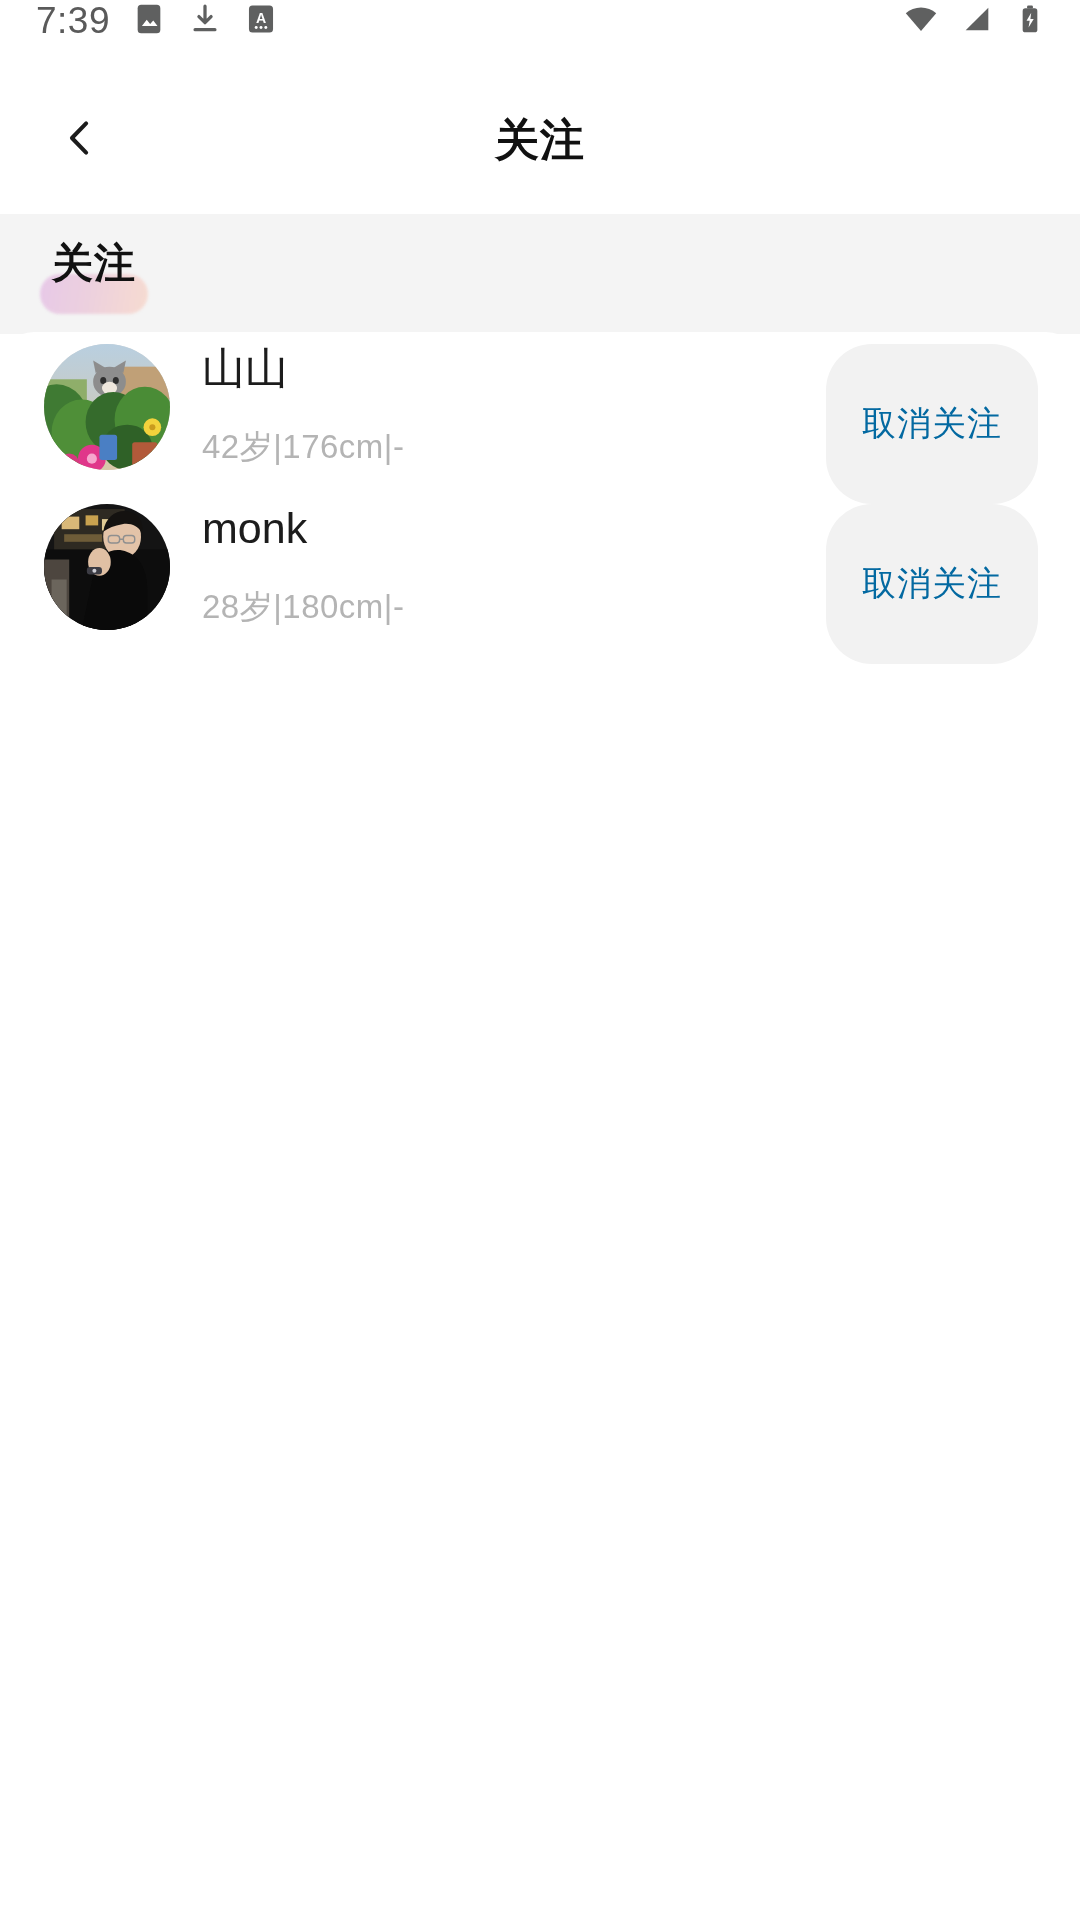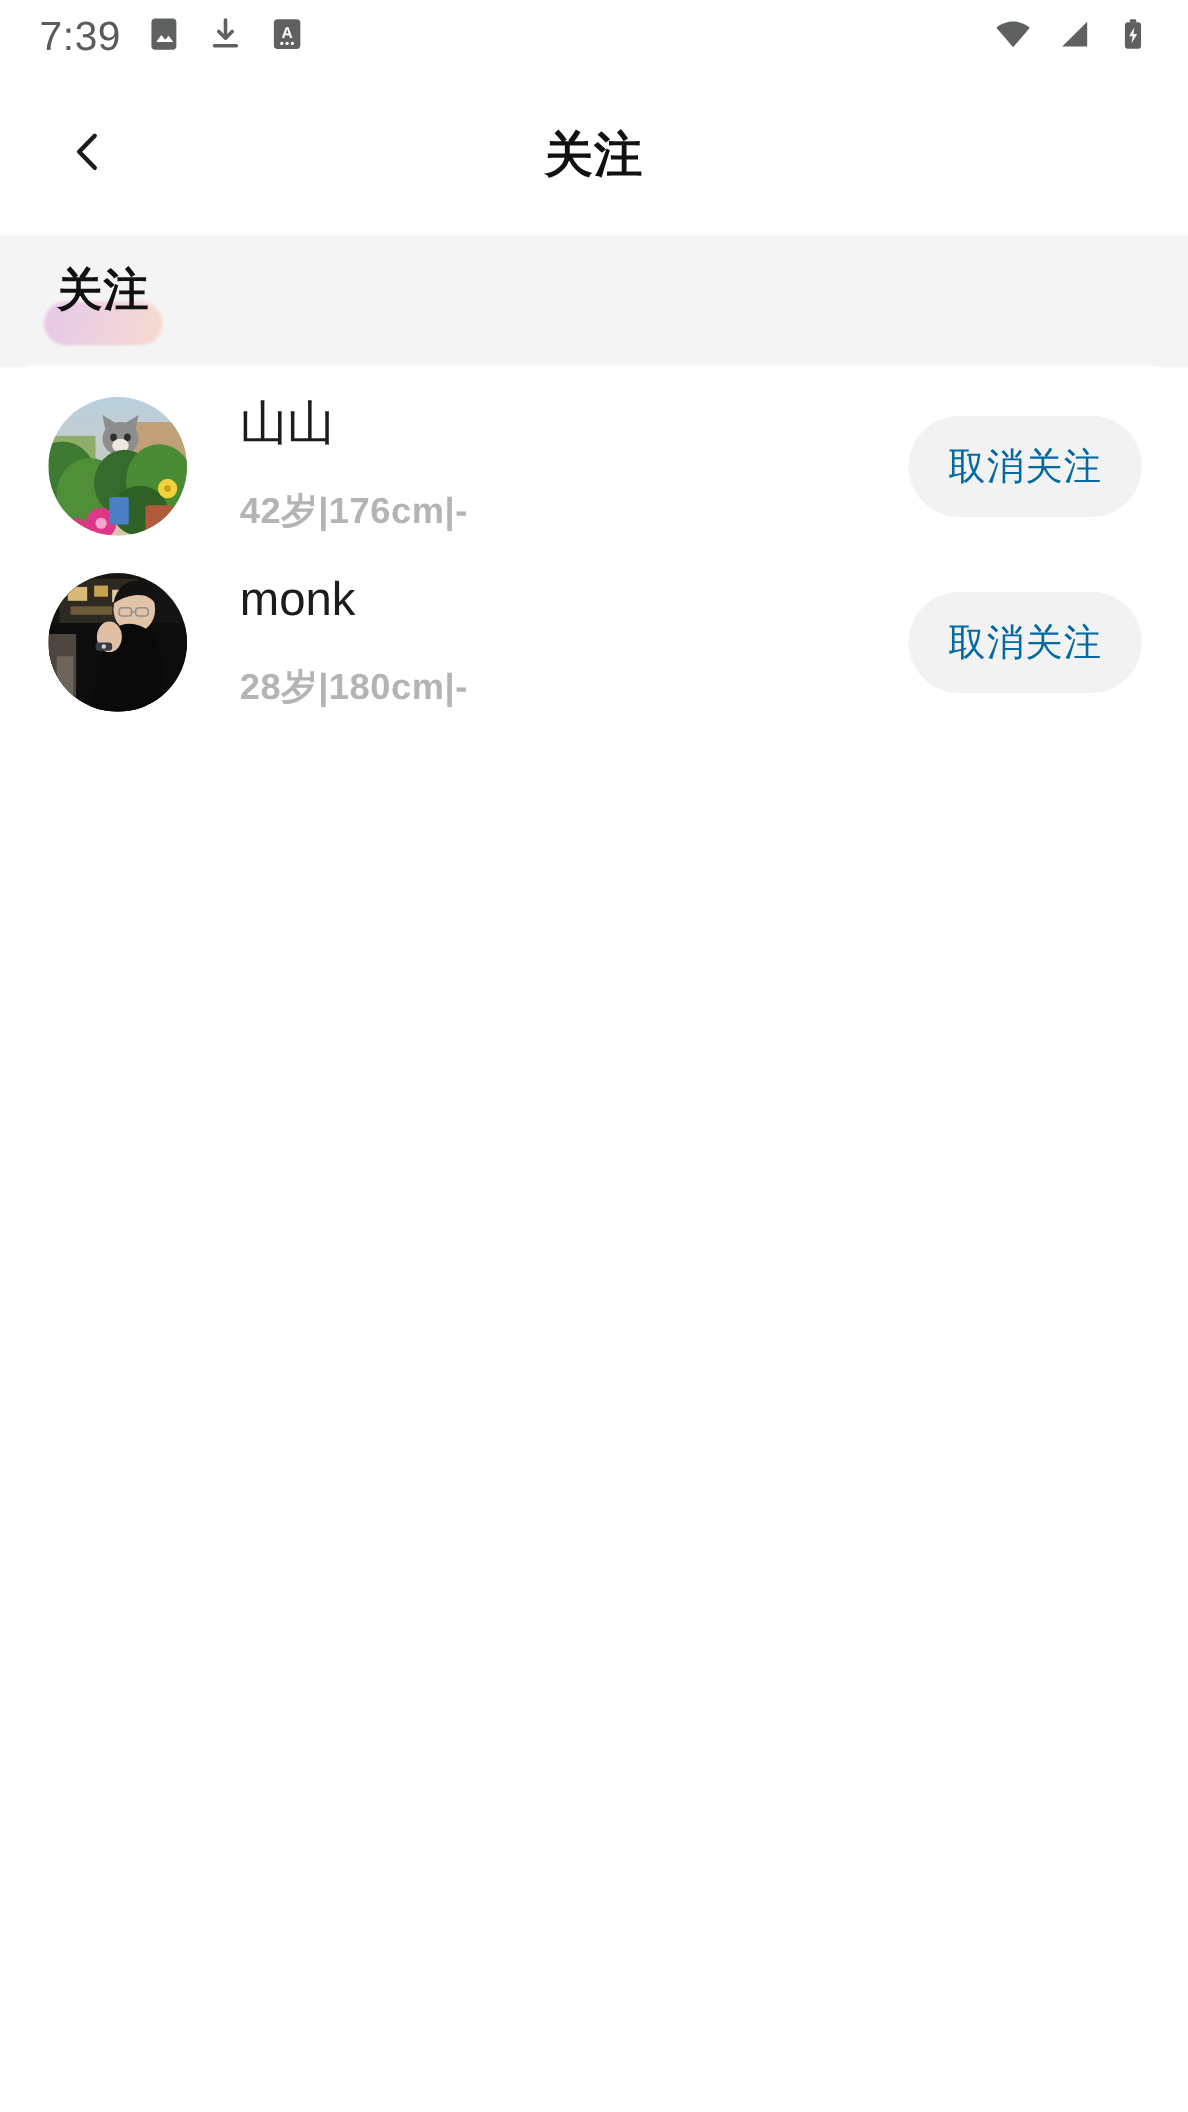--- a/index.html
+++ b/index.html
@@ -18,21 +18,21 @@
     height: 1920px;
     background: #ffffff;
     border-radius: 56px;
     overflow: hidden;
   }
 
   
   .statusbar {
     height: 66px;
     display: flex;
-    align-items: center;
+    align-items: flex-start;
     padding: 0 34px 0 36px;
     background: #ffffff;
   }
   .status-left { display: flex; align-items: center; gap: 22px; }
   .clock {
     font-size: 37px;
     color: #5a5a5a;
     letter-spacing: 0.5px;
     font-family: "Liberation Sans", sans-serif;
   }
@@ -114,25 +114,23 @@
     background: #ffffff;
     border-top-left-radius: 34px;
     border-top-right-radius: 34px;
     margin-top: -2px;
     min-height: 200px;
     padding-top: 12px;
   }
 
   .row {
     display: flex;
-    align-items: center;
     height: 160px;
     padding: 0 42px 0 44px;
     cursor: pointer;
-    gap: 16px;
   }
 
   .avatar {
     width: 126px;
     height: 126px;
     border-radius: 50%;
     flex: 0 0 126px;
     overflow: hidden;
     position: relative;
     background: #d8d8d8;
@@ -155,21 +153,20 @@
     white-space: nowrap;
     overflow: hidden;
     text-overflow: ellipsis;
   }
   .row-meta {
     margin-top: 32px;
     font-size: 33px;
     color: #b4b4b4;
     letter-spacing: 0.5px;
     white-space: nowrap;
-    font-weight: bold;
   }
 
   .action-btn {
     flex: 0 0 auto;
     background: #f2f2f2;
     color: #0369a1;
     font-size: 34px;
     letter-spacing: 1px;
     border: none;
     border-radius: 46px;

